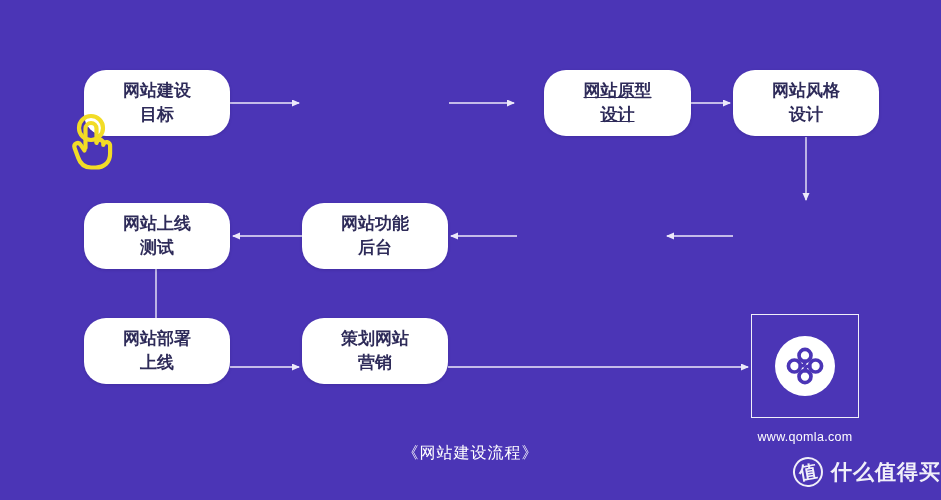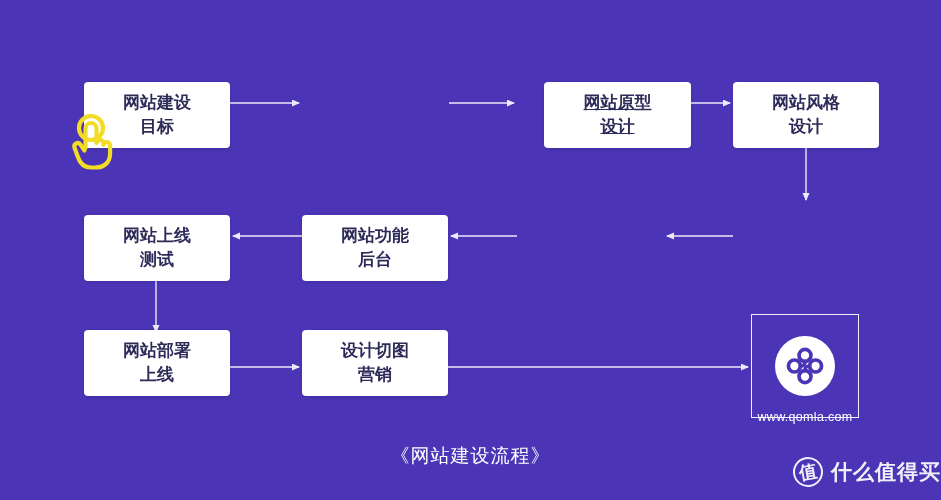--- a/index.html
+++ b/index.html
@@ -18,32 +18,31 @@
     left: 0; top: 0;
     width: 941px; height: 500px;
     pointer-events: none;
   }
 
   .node {
     position: absolute;
     width: 146px;
     height: 66px;
     background: #ffffff;
-    border-radius: 4px;
+    border-radius: 22px;
     display: flex;
     align-items: center;
     justify-content: center;
     text-align: center;
     font-size: 17px;
     font-weight: 700;
     line-height: 1.4;
     color: #2e2b59;
     white-space: pre-line;
     box-shadow: 0 1px 3px rgba(20, 10, 70, 0.18);
-    margin-top: 12px;
   }
   .c1 { left: 84px; }
   .c2 { left: 302px; }
   .c3 { left: 544px; width: 147px; text-decoration: underline; }
   .c4 { left: 733px; }
   .r1 { top: 70px; }
   .r2 { top: 203px; }
   .r3 { top: 318px; }
 
   .hand-cursor {
@@ -73,36 +72,36 @@
     background: #ffffff;
     display: flex;
     align-items: center;
     justify-content: center;
   }
   .logo-circle svg { width: 46px; height: 46px; }
 
   .logo-url {
     position: absolute;
     left: 751px;
-    top: 410px;
+    top: 430px;
     width: 108px;
     text-align: center;
     color: #ffffff;
     font-size: 12.5px;
     letter-spacing: 0.3px;
   }
 
   .caption {
     position: absolute;
     left: 0;
     top: 443px;
     width: 941px;
     text-align: center;
     color: #ffffff;
-    font-size: 19px;
+    font-size: 16px;
     letter-spacing: 1px;
   }
 
   .watermark {
     position: absolute;
     left: 793px;
     top: 457px;
     display: flex;
     align-items: center;
     gap: 8px;
@@ -162,21 +161,21 @@
   <div class="node c4 r1">网站风格
 设计</div>
 
   <div class="node c2 r2">网站功能
 后台</div>
   <div class="node c1 r2">网站上线
 测试</div>
 
   <div class="node c1 r3">网站部署
 上线</div>
-  <div class="node c2 r3">设计切图
+  <div class="node c2 r3">策划网站
 营销</div>
 
   <svg class="hand-cursor" viewBox="0 0 70 62">
     <g stroke="#f2dc26" stroke-width="4.2" fill="none" stroke-linecap="round" stroke-linejoin="round">
       <circle cx="33" cy="16" r="12"></circle>
       <path d="M27.5 36 L27.5 16.5 a5.5 5.5 0 0 1 11 0 L38.5 30"></path>
       <path d="M38.5 31 a3.4 3.4 0 0 1 6.8 0.6 l0 1.4 a3.4 3.4 0 0 1 6.8 1 l0 7.5
                c0 9 -6 14 -14.5 14 h-4.5 c-7 0 -11 -4 -13 -10 l-3.5 -9.5
                c-1.5 -4.2 3.8 -6.8 6.1 -3.1 l3.8 5.6"></path>
     </g>

